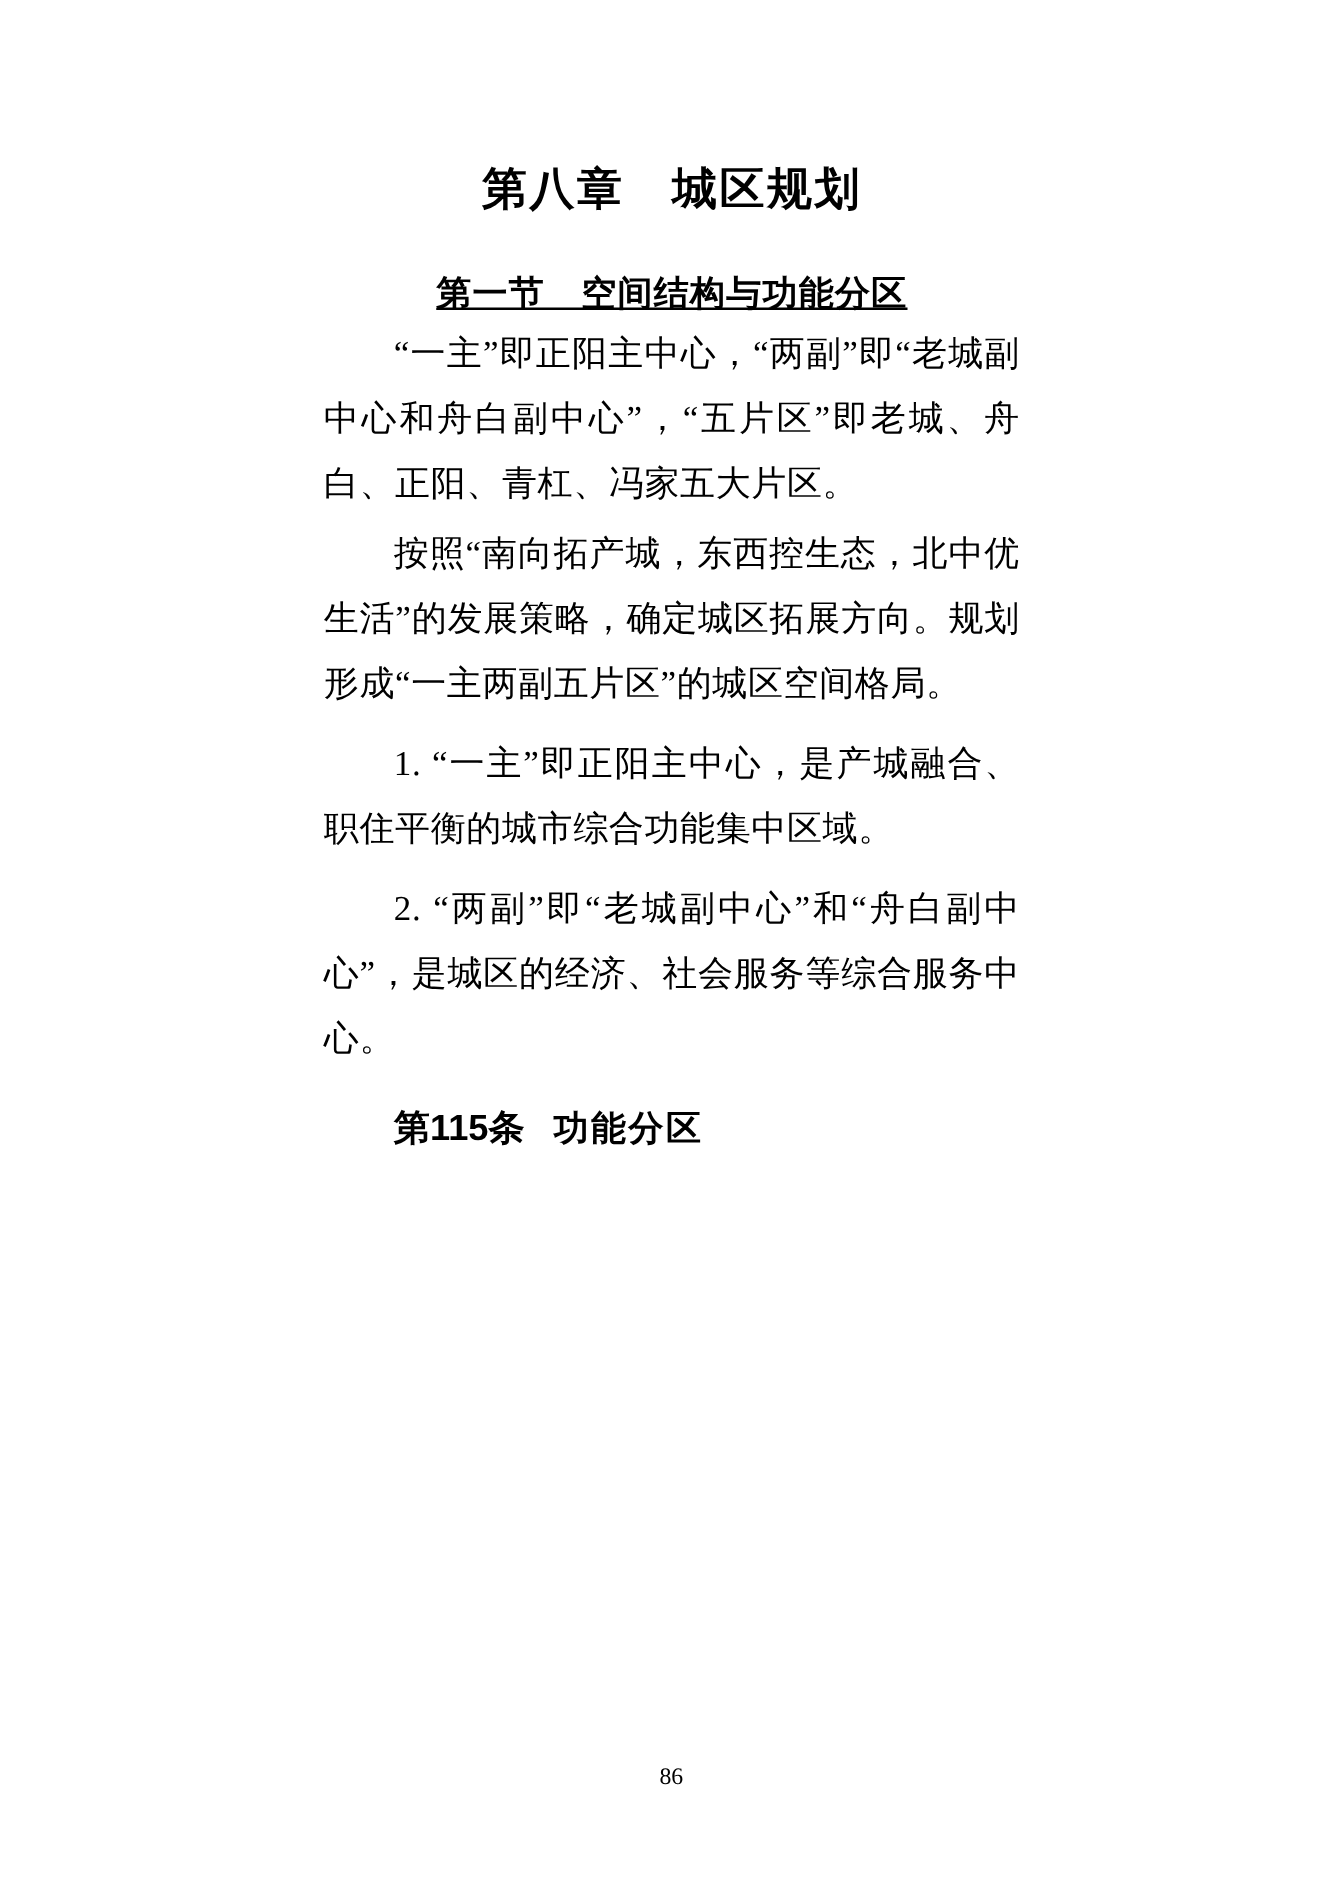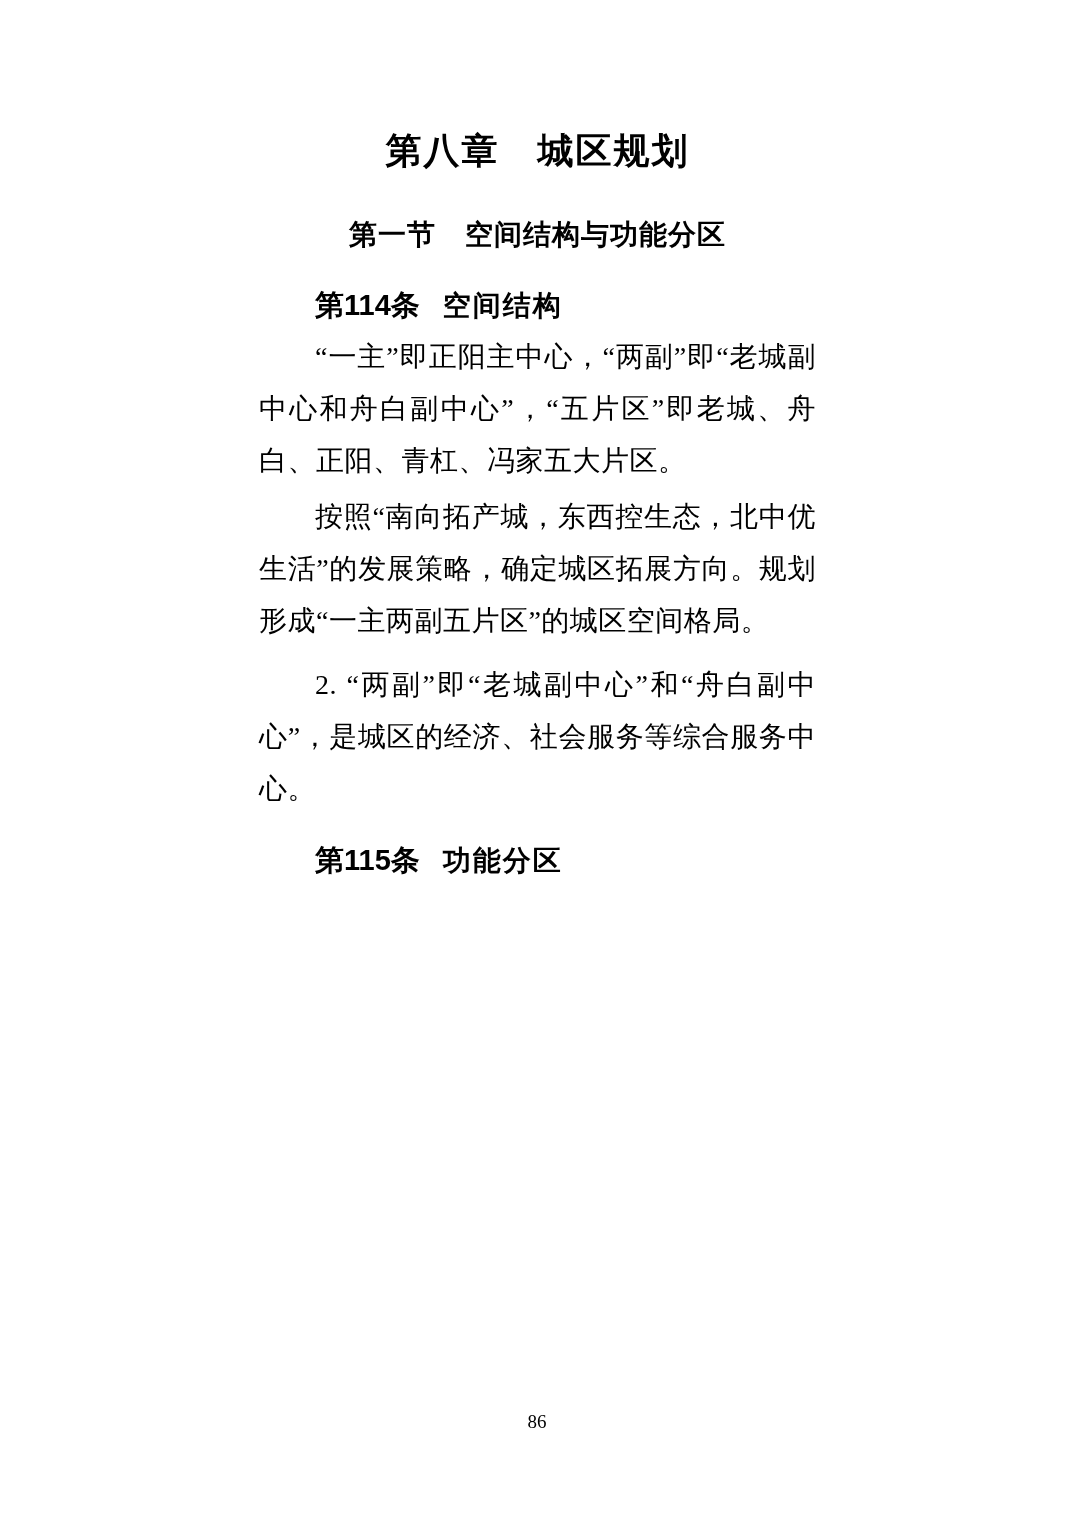--- a/index.html
+++ b/index.html
@@ -32,20 +32,21 @@
   }
   .section-title {
     margin: 42px 0 0 0;
     text-align: center;
     font-family: "Liberation Sans", sans-serif;
     font-weight: bold;
     font-size: 28px;
     line-height: 38px;
     letter-spacing: 1px;
     white-space: pre;
+    text-decoration: underline;
   }
   .article-heading {
     margin: 30px 0 0 0;
     padding-left: 56px;
     font-size: 28px;
     line-height: 42px;
   }
   .article-number {
     font-family: "Liberation Sans", sans-serif;
     font-weight: bold;
@@ -88,29 +89,26 @@
 </style>
 </head>
 <body>
 
 <div class="page">
 
   <h1 class="chapter-title">第八章　城区规划</h1>
 
   <h2 class="section-title">第一节　空间结构与功能分区</h2>
 
-  <div class="article-heading">
-    <span class="article-number">第114条</span>
-    <span class="article-title">空间结构</span>
-  </div>
 
   <p class="body-para">“一主”即正阳主中心，“两副”即“老城副中心和舟白副中心”，“五片区”即老城、舟白、正阳、青杠、冯家五大片区。</p>
 
   <p class="body-para">按照“南向拓产城，东西控生态，北中优生活”的发展策略，确定城区拓展方向。规划形成“一主两副五片区”的城区空间格局。</p>
 
+  <p class="body-para numbered">1. “一主”即正阳主中心，是产城融合、职住平衡的城市综合功能集中区域。</p>
 
   <p class="body-para numbered">2. “两副”即“老城副中心”和“舟白副中心”，是城区的经济、社会服务等综合服务中心。</p>
 
 
   <div class="article-heading second">
     <span class="article-number">第115条</span>
     <span class="article-title">功能分区</span>
   </div>
 
   <div class="page-number">86</div>

